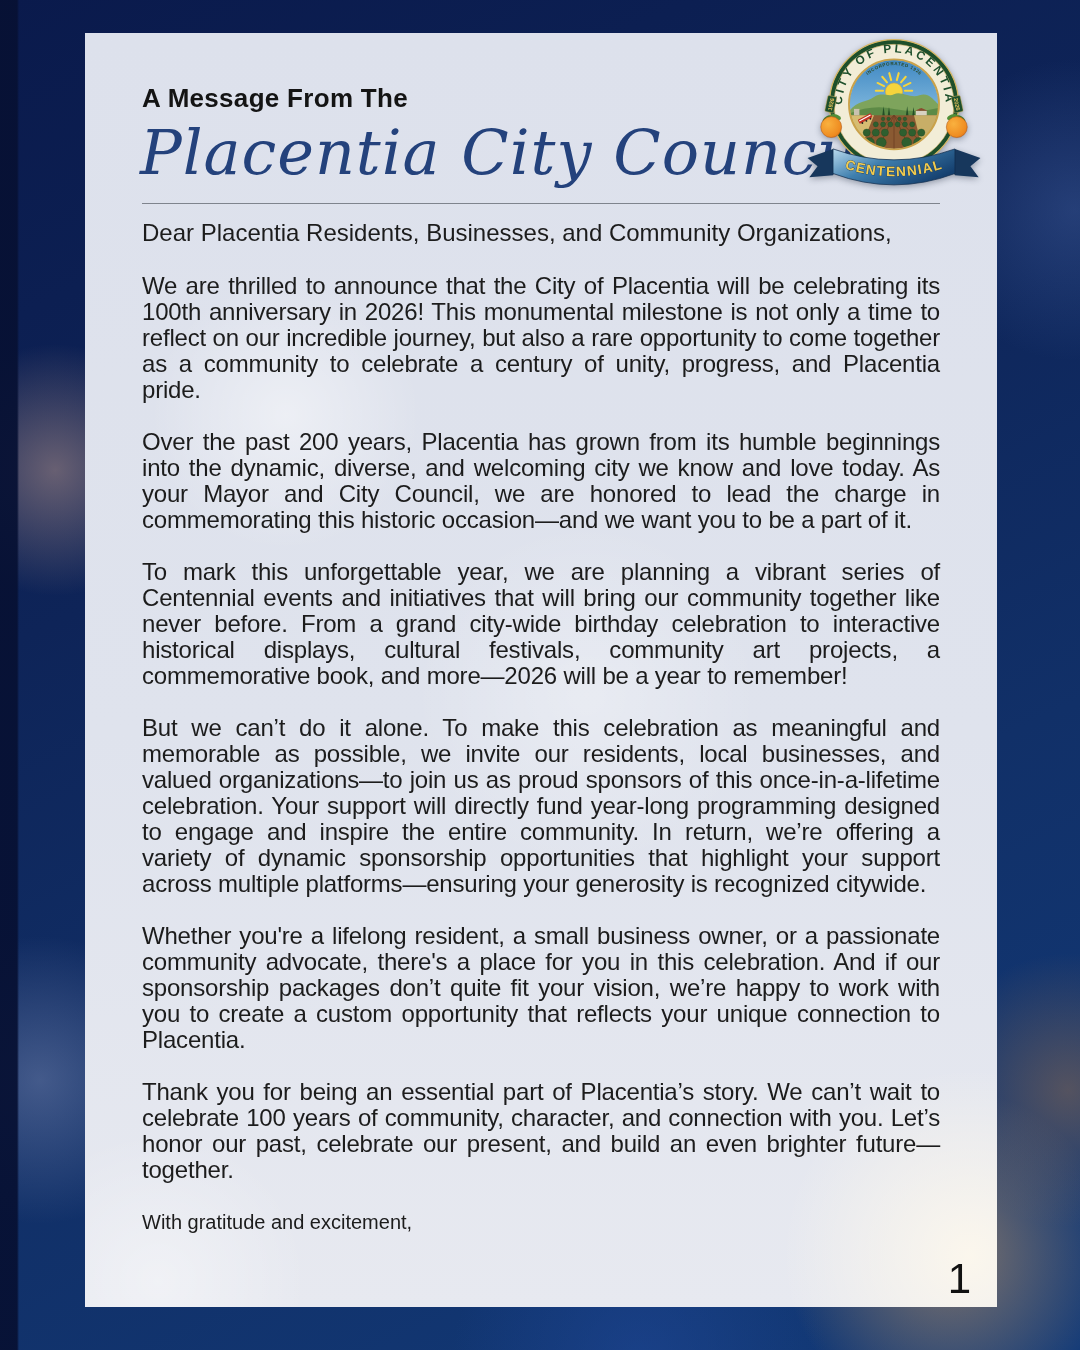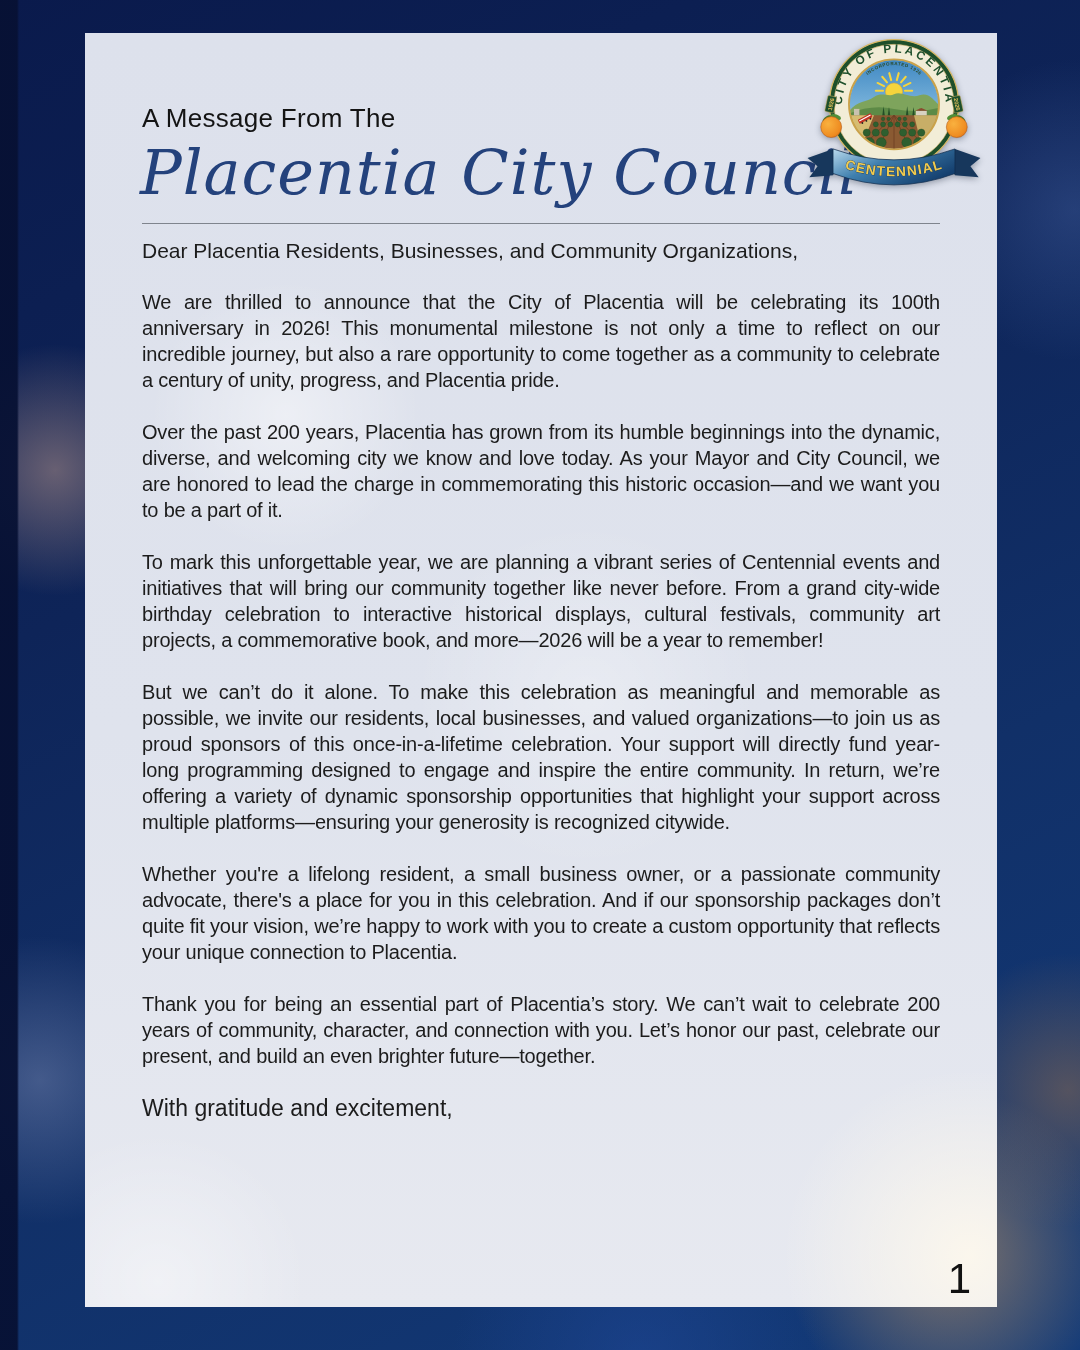--- a/index.html
+++ b/index.html
@@ -20,30 +20,30 @@
   .card{
     position:absolute;left:85px;top:33px;width:912px;height:1274px;
     box-sizing:border-box;padding:0 57px;
     background-image:
       radial-gradient(circle 180px at 22% 30%, rgba(255,255,255,.45), rgba(255,255,255,0) 75%),
       radial-gradient(circle 230px at 55% 52%, rgba(255,255,255,.30), rgba(255,255,255,0) 75%),
       radial-gradient(circle 250px at 97% 96%, rgba(255,249,236,.85), rgba(255,249,236,0) 75%),
       radial-gradient(circle 200px at 8% 98%,  rgba(255,255,255,.40), rgba(255,255,255,0) 75%),
       linear-gradient(180deg,#dde1ec 0%,#dfe3ed 55%,#e7e9f0 100%);
   }
-  .eyebrow{padding-top:70px;font-size:26px;font-weight:400;color:#141414;letter-spacing:.3px;}
+  .eyebrow{padding-top:50px;font-size:26px;font-weight:700;color:#141414;letter-spacing:.3px;}
   .title{
     font-family:"DejaVu Serif",serif;font-style:italic;font-weight:normal;
     font-size:62px;line-height:1.18;color:#24427c;margin:2px 0 0 -2px;letter-spacing:1px;
   }
   .divider{border:none;border-top:1.5px solid #7f848d;margin:14px 0 0;}
   .seal{position:absolute;top:4px;right:12px;width:182px;filter:drop-shadow(0 2px 3px rgba(10,20,40,.35));}
-  .salutation{margin:15px 0 0;font-size:21px;color:#1c1c1c;}
-  .para{margin:26px 0 0;font-size:20px;line-height:26px;color:#1c1c1c;text-align:justify;letter-spacing:-.2px;}
-  .closing{margin:26px 0 0;font-size:23px;line-height:27px;color:#1c1c1c;}
+  .salutation{margin:15px 0 0;font-size:24px;color:#1c1c1c;}
+  .para{margin:26px 0 0;font-size:24px;line-height:26px;color:#1c1c1c;text-align:justify;letter-spacing:-.2px;}
+  .closing{margin:26px 0 0;font-size:20px;line-height:27px;color:#1c1c1c;}
   .page-number{position:absolute;right:26px;bottom:4px;font-size:42px;color:#111;}
   .seal text{font-family:"Liberation Sans",sans-serif;}
 </style>
 </head>
 <body>
 
 <div class="card">
 
   <div class="eyebrow">A Message From The</div>
   <h1 class="title">Placentia City Council</h1>
@@ -192,20 +192,20 @@
 
   <hr class="divider">
 
   <p class="salutation">Dear Placentia Residents, Businesses, and Community Organizations,</p>
 
   <p class="para">We are thrilled to announce that the City of Placentia will be celebrating its 100th anniversary in 2026! This monumental milestone is not only a time to reflect on our incredible journey, but also a rare opportunity to come together as a community to celebrate a century of unity, progress, and Placentia pride.</p>
   <p class="para">Over the past 200 years, Placentia has grown from its humble beginnings into the dynamic, diverse, and welcoming city we know and love today. As your Mayor and City Council, we are honored to lead the charge in commemorating this historic occasion—and we want you to be a part of it.</p>
   <p class="para">To mark this unforgettable year, we are planning a vibrant series of Centennial events and initiatives that will bring our community together like never before. From a grand city-wide birthday celebration to interactive historical displays, cultural festivals, community art projects, a commemorative book, and more—2026 will be a year to remember!</p>
   <p class="para">But we can’t do it alone. To make this celebration as meaningful and memorable as possible, we invite our residents, local businesses, and valued organizations—to join us as proud sponsors of this once-in-a-lifetime celebration. Your support will directly fund year-long programming designed to engage and inspire the entire community. In return, we’re offering a variety of dynamic sponsorship opportunities that highlight your support across multiple platforms—ensuring your generosity is recognized citywide.</p>
   <p class="para">Whether you're a lifelong resident, a small business owner, or a passionate community advocate, there's a place for you in this celebration. And if our sponsorship packages don’t quite fit your vision, we’re happy to work with you to create a custom opportunity that reflects your unique connection to Placentia.</p>
-  <p class="para">Thank you for being an essential part of Placentia’s story. We can’t wait to celebrate 200 years of community, character, and connection with you. Let’s honor our past, celebrate our present, and build an even brighter future—together.</p>
+  <p class="para">Thank you for being an essential part of Placentia’s story. We can’t wait to celebrate 100 years of community, character, and connection with you. Let’s honor our past, celebrate our present, and build an even brighter future—together.</p>
 
   <div class="closing">
     <div>With gratitude and excitement,</div>
   </div>
 
   <div class="page-number">1</div>
 </div>
 
 </body></html>

